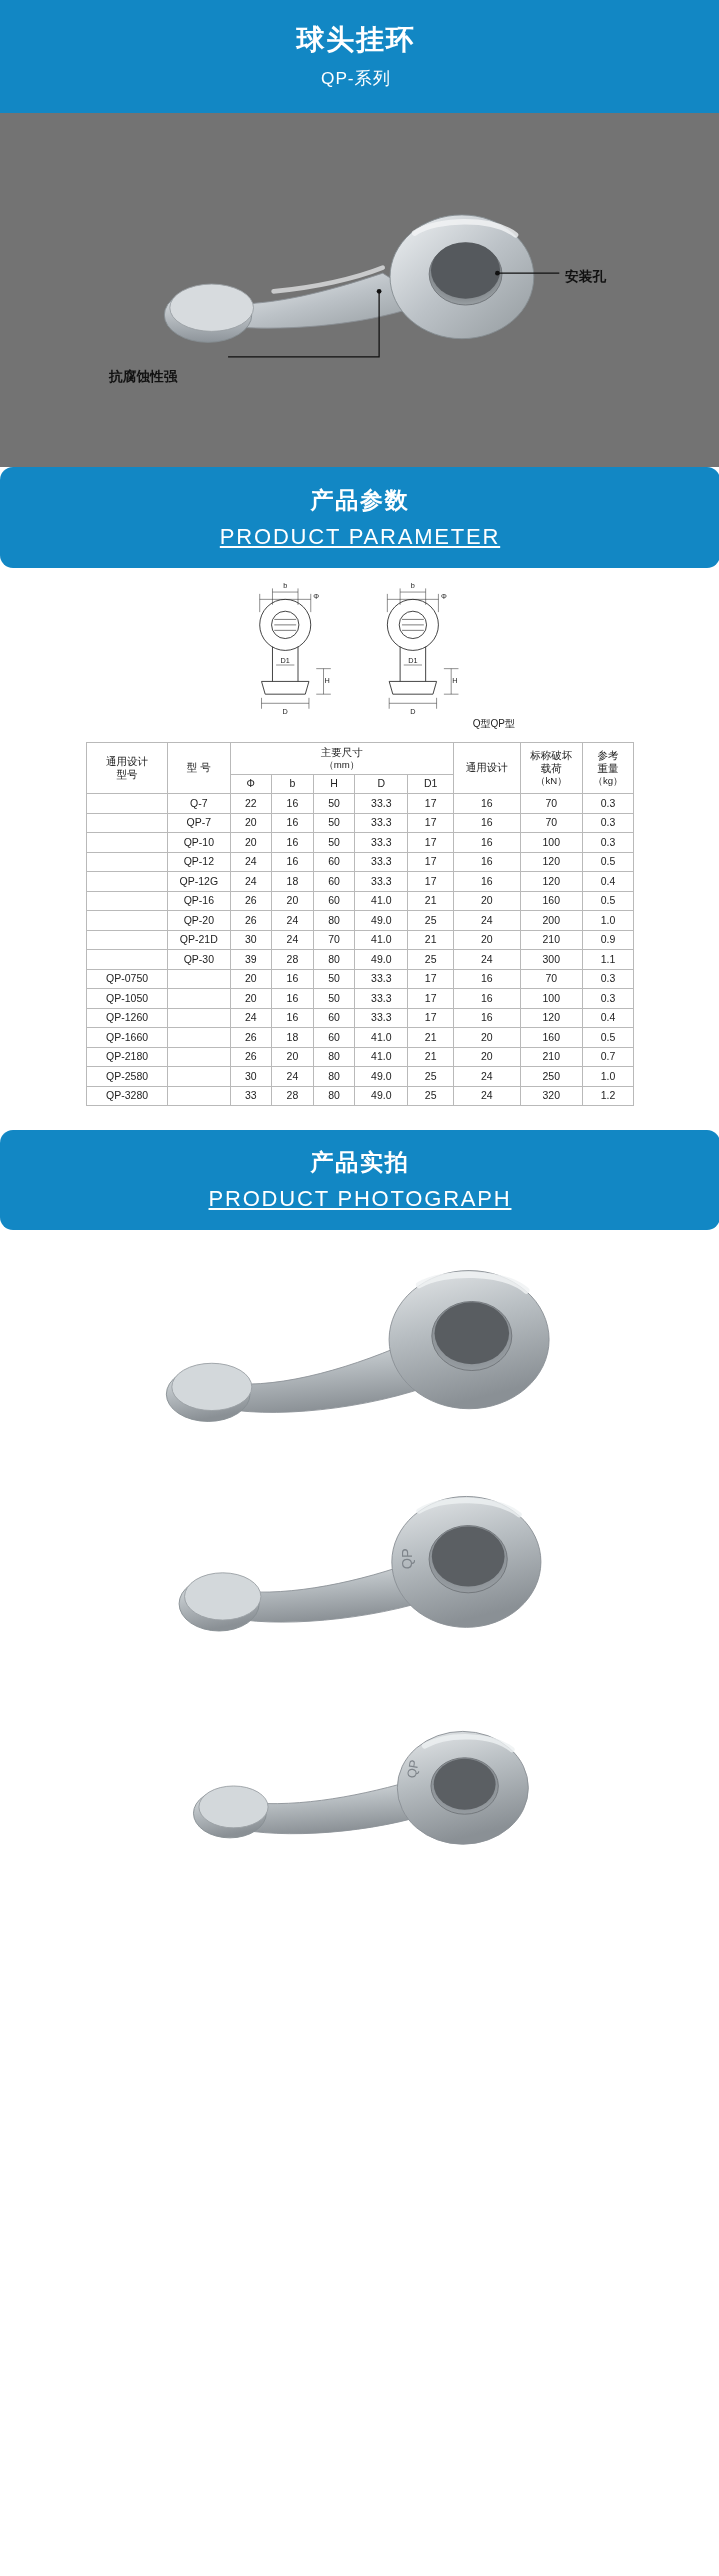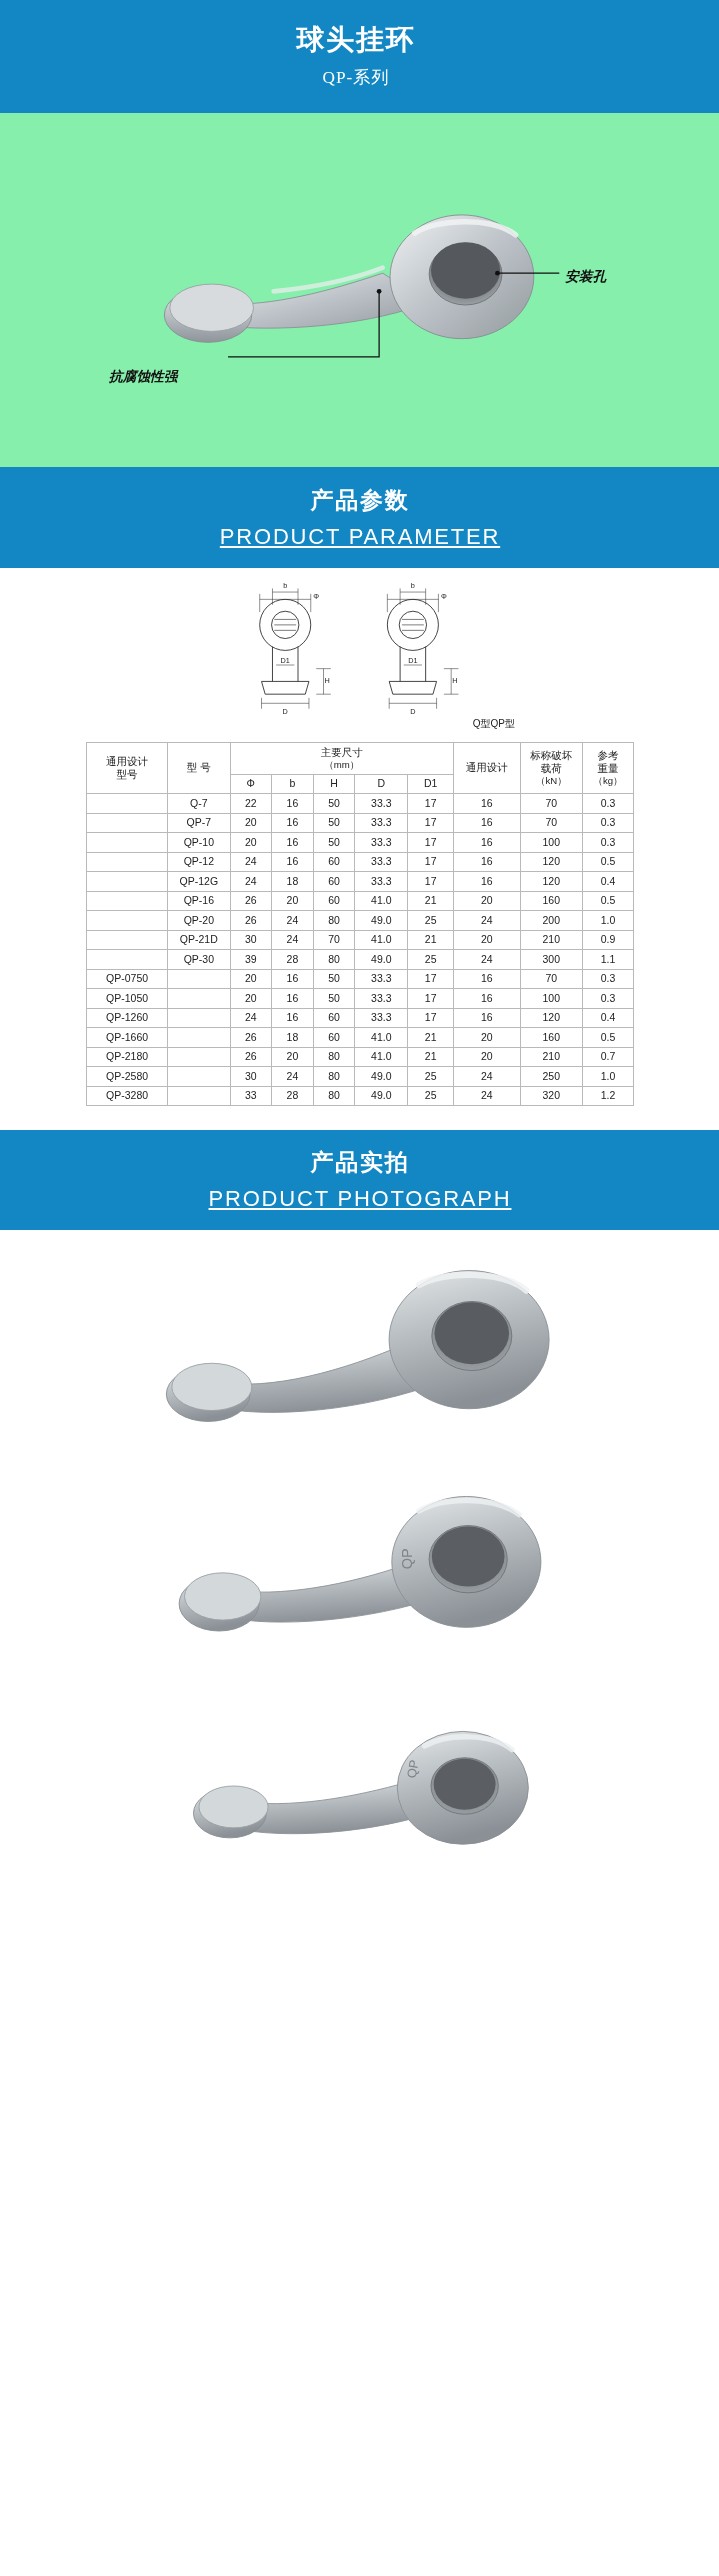--- a/index.html
+++ b/index.html
@@ -25,32 +25,31 @@
     letter-spacing: 1.8px;
     line-height: 1.3;
     margin: 3.6px 0 9px 0;
   }
   .banner-sub {
     font-size: 17.3px;
     font-weight: normal;
     letter-spacing: 0.9px;
     line-height: 1.3;
   }
-  .banner.top { padding: 18px 8px 24px 0; font-family: Liberation Serif, serif; }
+  .banner.top { padding: 18px 8px 24px 0; }
   .banner.top .banner-title { font-size: 28px; }
-  .banner.section { padding: 14.6px 0 16.4px 0; }
+  .banner.section { padding: 14.6px 0 16.4px 0; border-radius: 13px; }
   .banner.section .banner-title { font-size: 23px; margin-bottom: 7.3px; }
   .banner.section .banner-sub { font-size: 22px; letter-spacing: 1.8px; text-decoration: underline; }
 
   
   .hero {
     position: relative;
     height: 354px;
-    background: #86efac;
-    font-style: italic;
+    background: #737373;
   }
   .hero svg { position:absolute; left:0; top:0; }
   .hero .callout {
     position: absolute;
     font-size: 13.7px;
     font-weight: bold;
     color: #111;
     white-space: nowrap;
   }
   .callout-hole { left: 565px; top: 155px; }

